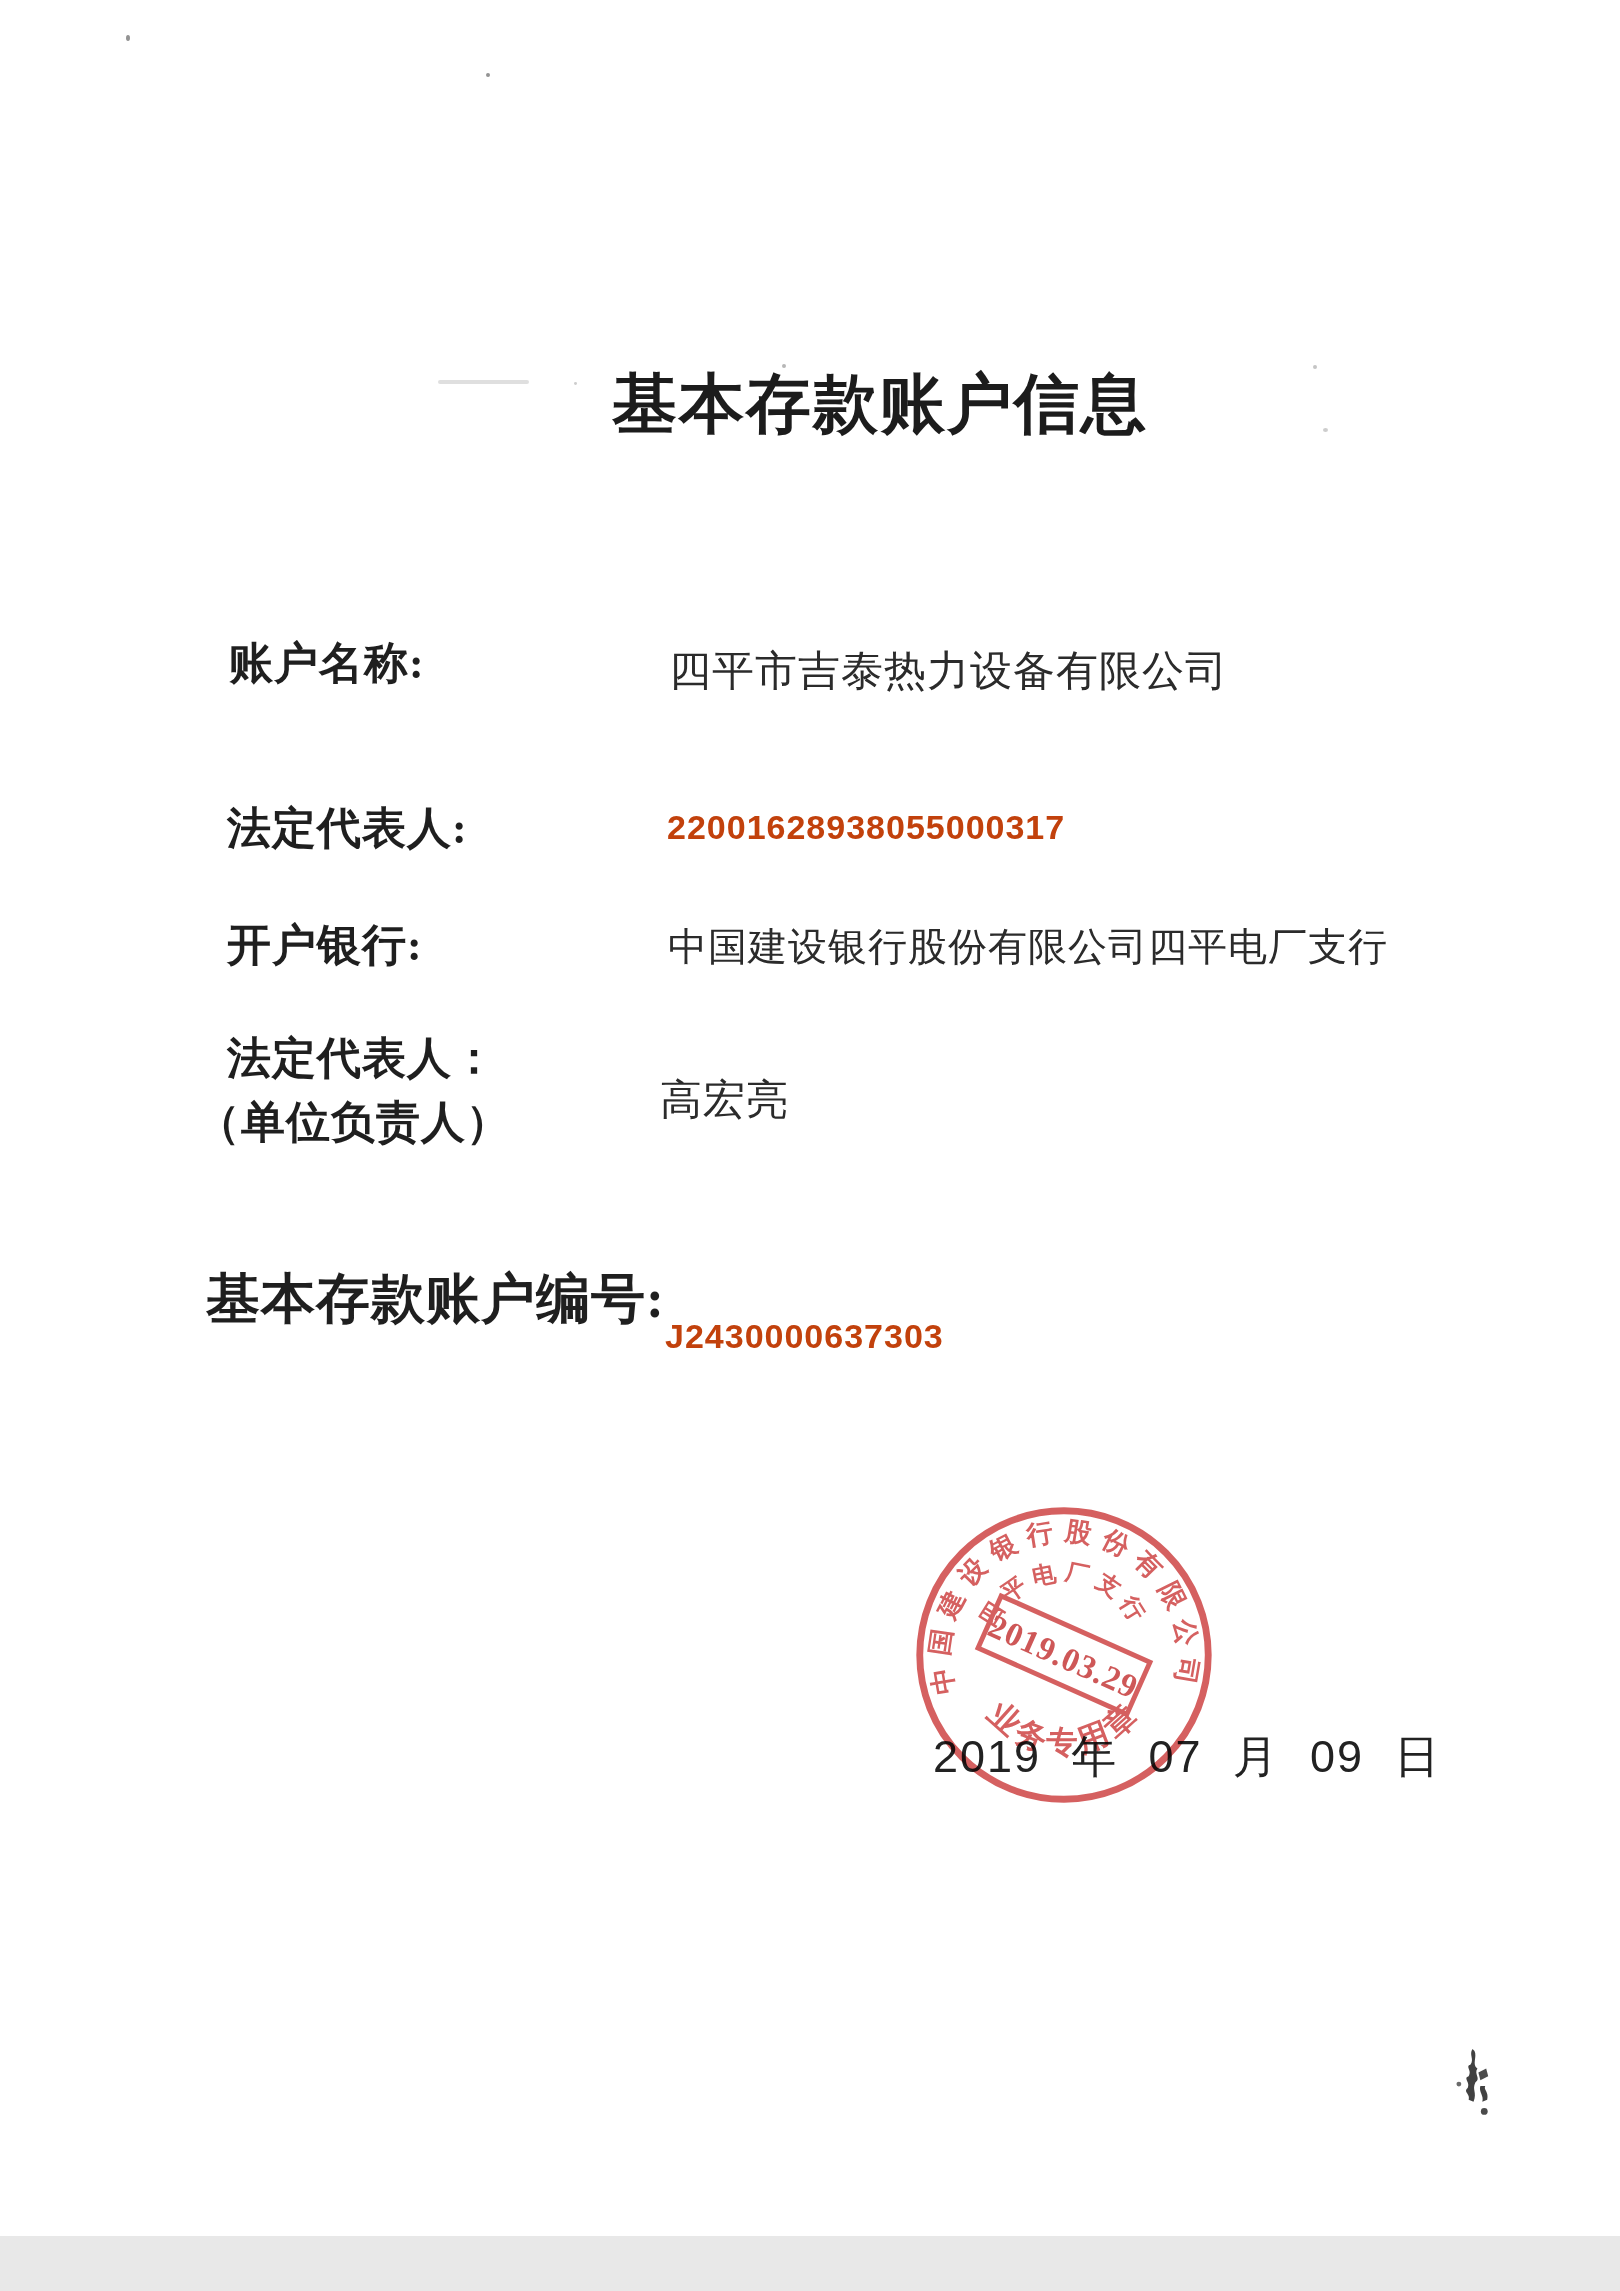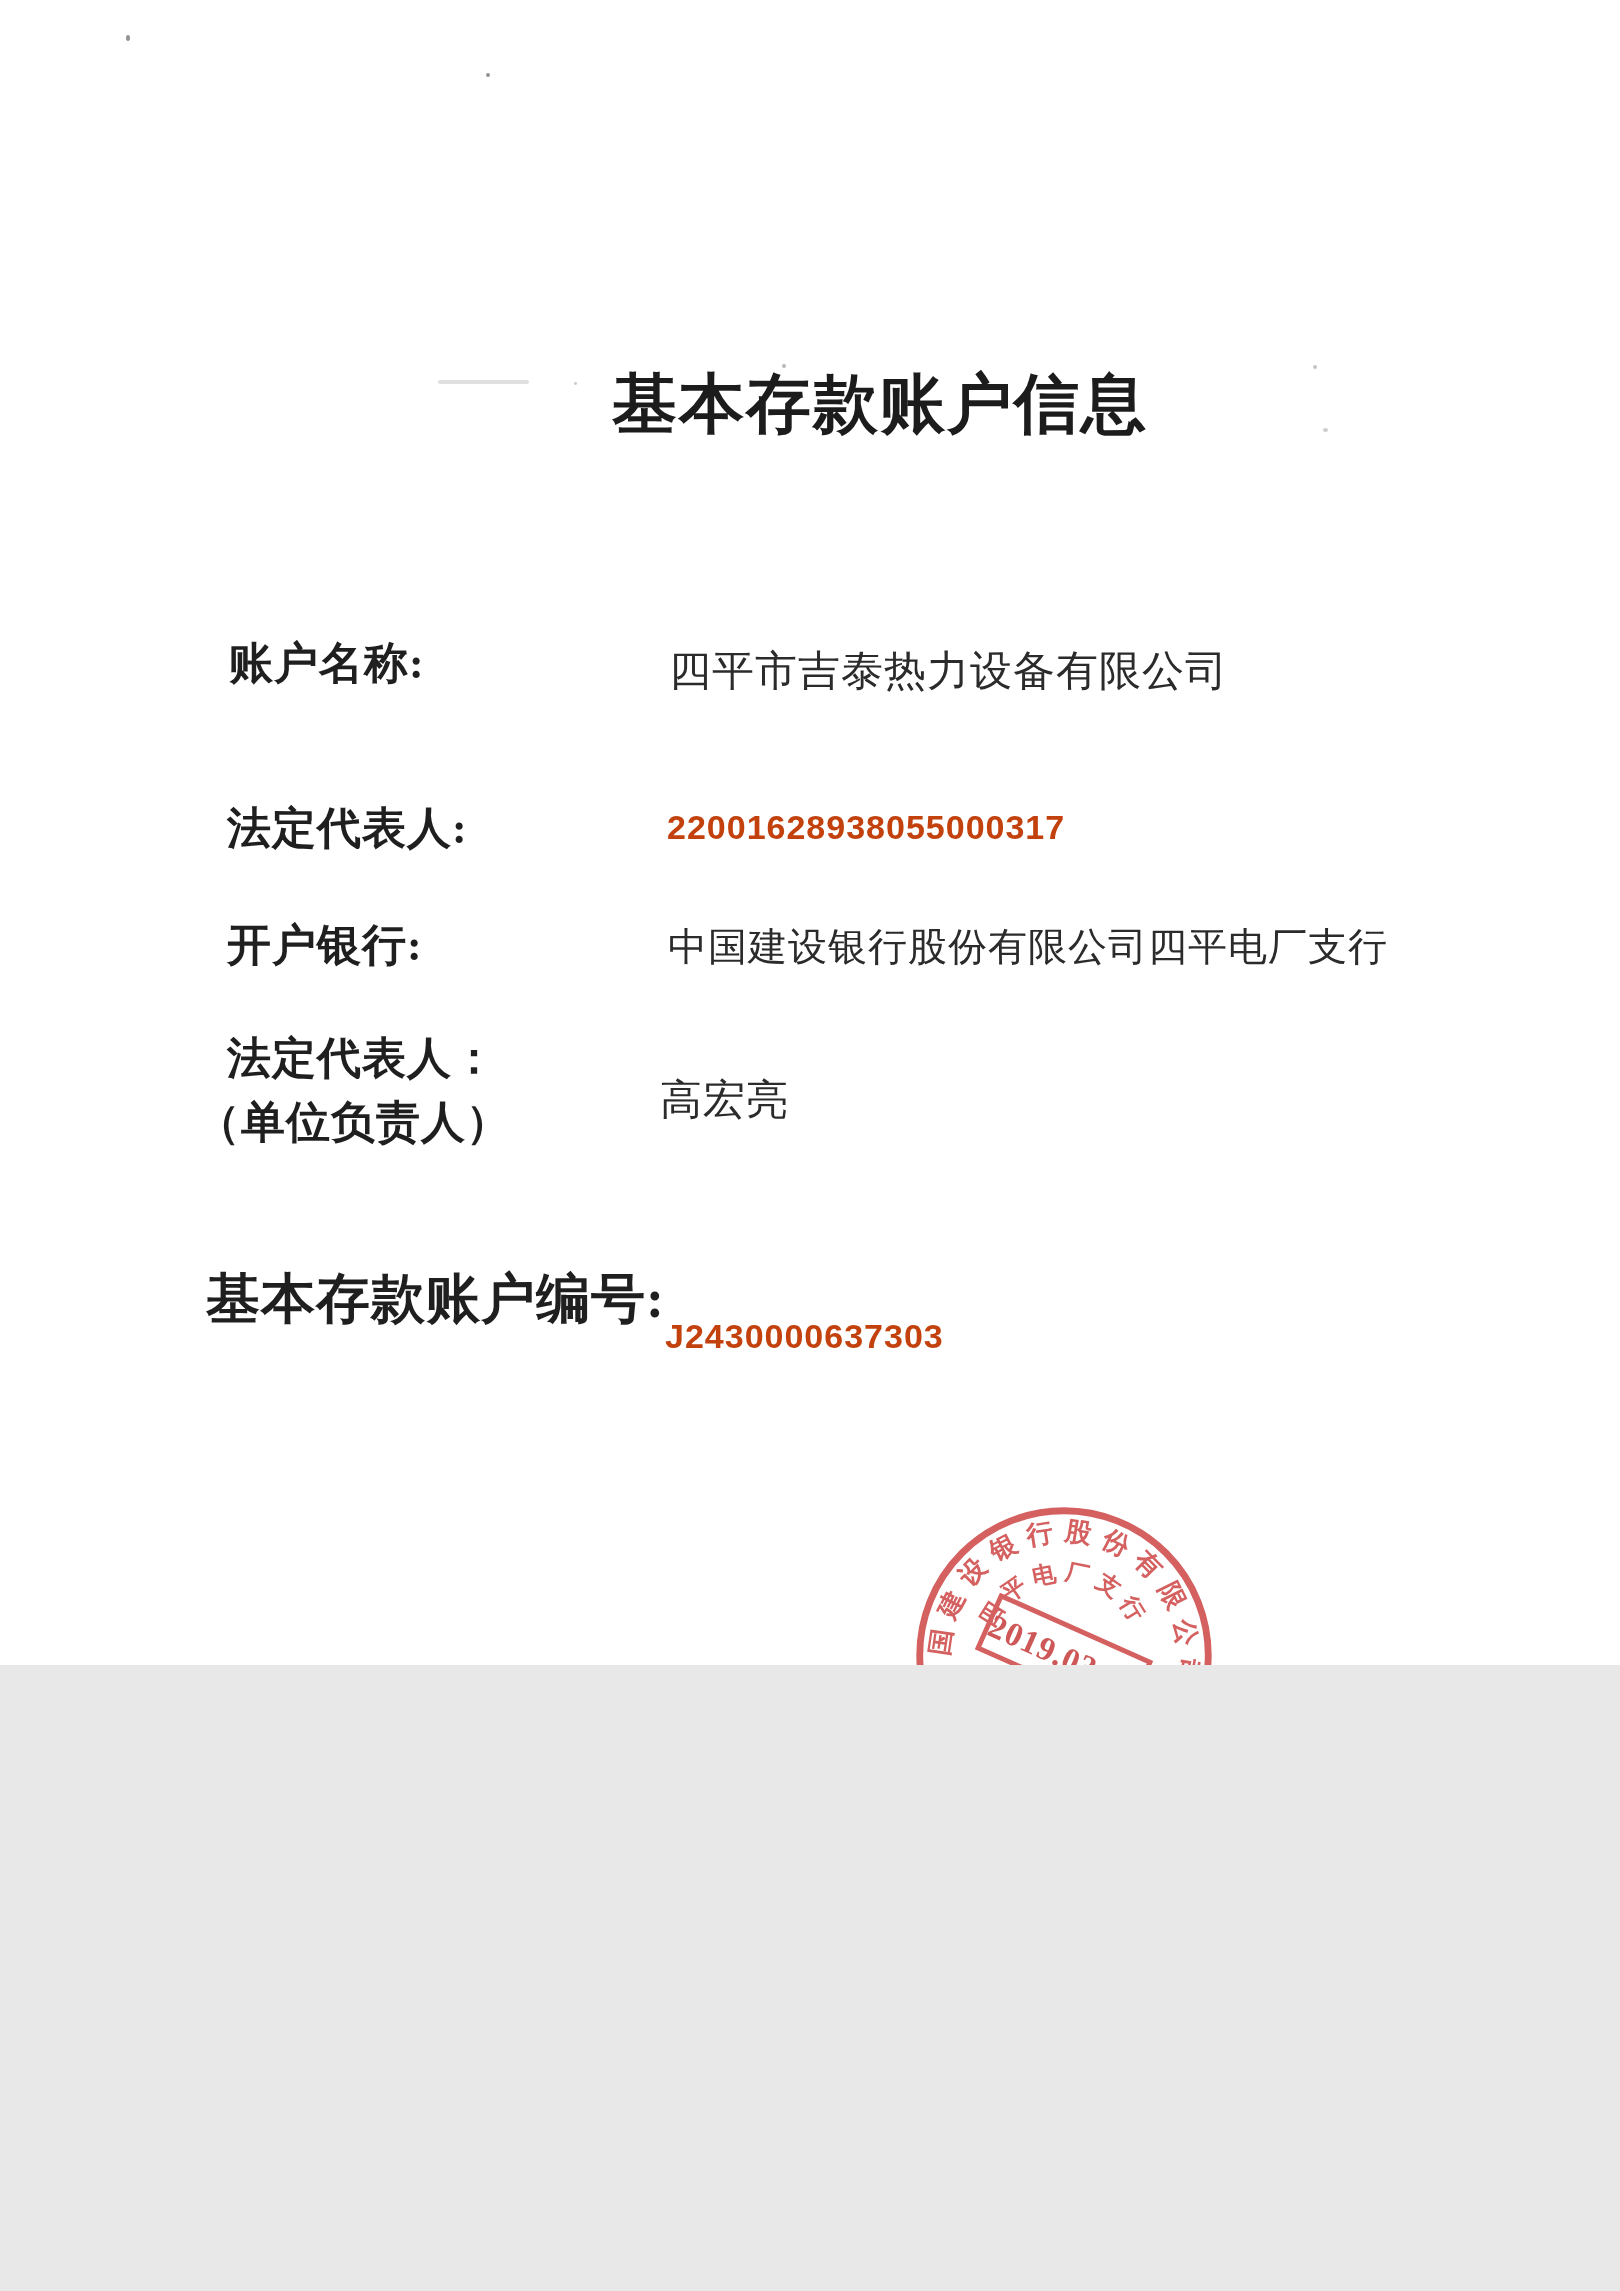--- a/index.html
+++ b/index.html
@@ -1,18 +1,18 @@
 <!DOCTYPE html>
 <html><head>
 <meta charset="utf-8">
 <style>
   html,body{margin:0;padding:0;background:#e8e8e8;}
   .page{
     position:relative;
-    width:1620px;height:1665px;
+    width:1620px;height:2236px;
     margin:0 auto;
     background:#ffffff;
     overflow:hidden;
     font-family:"Liberation Serif","DejaVu Serif",serif;
     color:#222;
   }
   .abs{position:absolute;white-space:nowrap;line-height:1.15;}
   .doc-title{
     font-size:65px;font-weight:700;letter-spacing:2px;color:#1c1c1c;
   }

